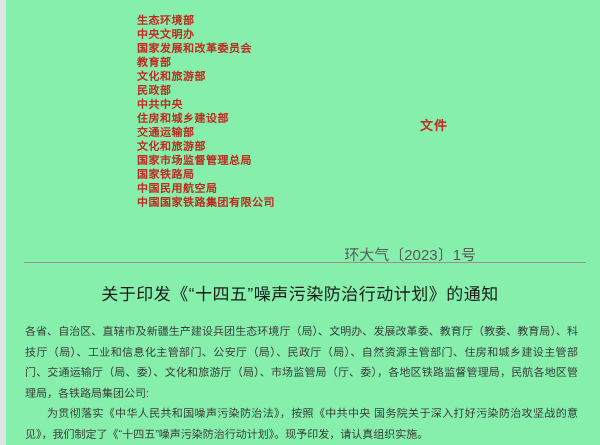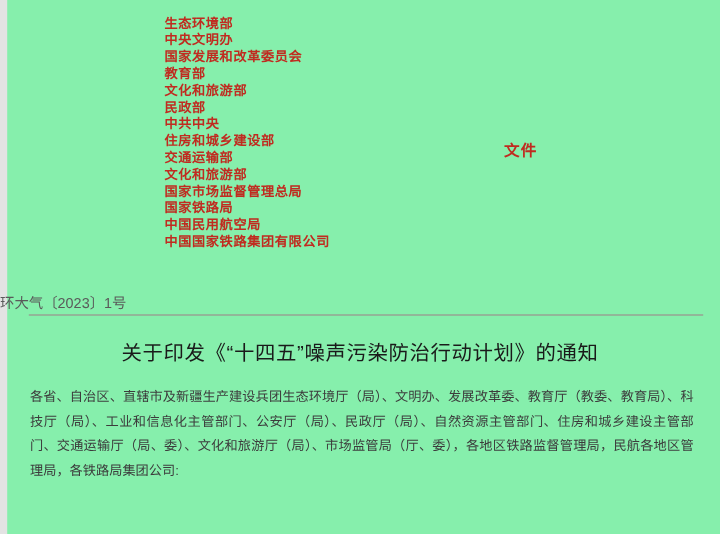--- a/index.html
+++ b/index.html
@@ -37,23 +37,23 @@
     left: 420px; top: 115px;
     color: #c02b20;
     font-weight: bold;
     font-size: 13px;
     letter-spacing: 1px;
   }
   .doc-number {
     position: absolute;
     left: 0; top: 243px;
     width: 476px;
-    text-align: left;
+    text-align: right;
     color: #5a5a5a;
-    font-size: 12px;
+    font-size: 15px;
   }
   .divider {
     position: absolute;
     left: 24px; top: 262px;
     width: 562px; height: 1px;
     background: #9a918e;
   }
   .doc-title {
     position: absolute;
     left: 20px; top: 280px;
@@ -103,15 +103,16 @@
   <div class="doc-label">文件</div>
 
   <div class="doc-number">环大气〔2023〕1号</div>
 
   <div class="divider"></div>
 
   <div class="doc-title">关于印发《“十四五”噪声污染防治行动计划》的通知</div>
 
   <div class="doc-body">
     <p>各省、自治区、直辖市及新疆生产建设兵团生态环境厅（局）、文明办、发展改革委、教育厅（教委、教育局）、科技厅（局）、工业和信息化主管部门、公安厅（局）、民政厅（局）、自然资源主管部门、住房和城乡建设主管部门、交通运输厅（局、委）、文化和旅游厅（局）、市场监管局（厅、委），各地区铁路监督管理局，民航各地区管理局，各铁路局集团公司:</p>
+    <p class="indent">为贯彻落实《中华人民共和国噪声污染防治法》，按照《中共中央 国务院关于深入打好污染防治攻坚战的意见》，我们制定了《“十四五”噪声污染防治行动计划》。现予印发，请认真组织实施。</p>
   </div>
 
 </div>
 
 </body></html>

